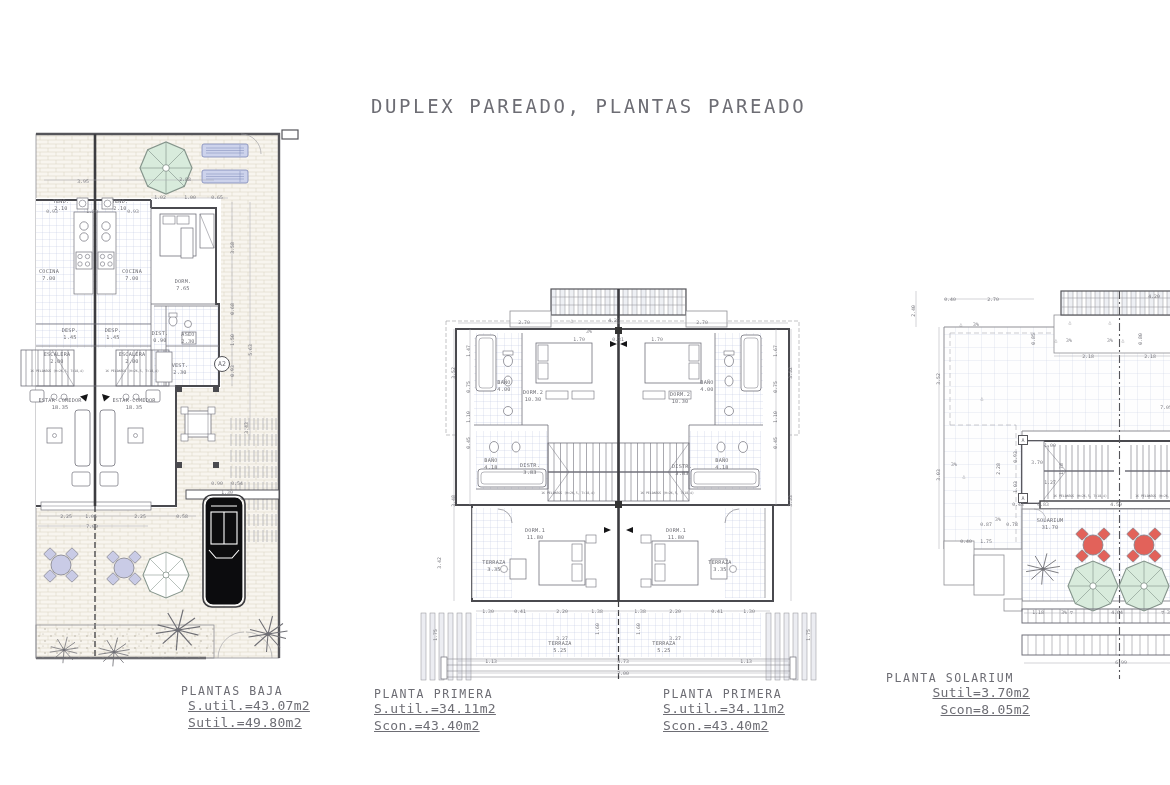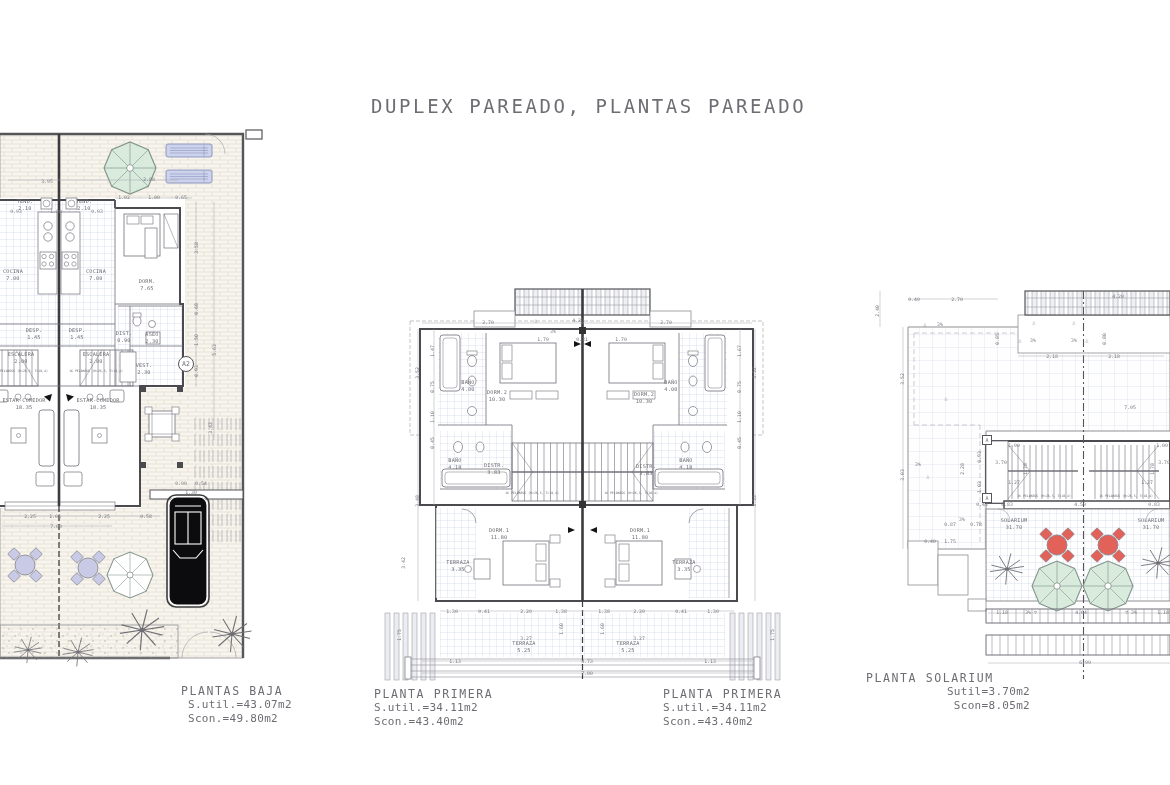--- a/index.html
+++ b/index.html
@@ -1,36 +1,36 @@
 <!DOCTYPE html>
 <html><head>
 <meta charset="utf-8">
 <style>
   html,body{margin:0;padding:0;}
   body{width:1170px;height:785px;overflow:hidden;background:#fff;position:relative;
        font-family:"DejaVu Sans Mono","Liberation Mono",monospace;}
   .title{position:absolute;left:371px;top:95px;font-size:19px;font-weight:normal;
          letter-spacing:2.6px;color:var(--c-text,#82828a);margin:0;white-space:nowrap;}
-  .plan{position:absolute;}
+  .plan{position:absolute;margin-left:36px;}
   .plan svg{position:absolute;left:0;top:0;overflow:visible;}
   .labels{position:absolute;left:0;top:0;width:100%;height:100%;}
   .lbl{position:absolute;transform:translate(-50%,-50%);color:var(--c-text,#6d6d74);
        white-space:pre-line;text-align:center;line-height:1.3;pointer-events:none;}
   .room{font-size:5.2px;letter-spacing:.2px;}
   .dim{font-size:4.8px;color:#77777e;white-space:nowrap;}
   .tiny{font-size:3.2px;white-space:nowrap;}
   .marker{font-size:6.5px;border:1px solid #55555a;border-radius:50%;width:14px;height:14px;
           line-height:14px;background:#fff;}
   .markersq{font-size:5px;border:.8px solid #55555a;width:8px;height:8px;line-height:8px;background:#fff;}
   .caption{position:absolute;color:var(--c-text,#6d6d74);}
   .cap-name{font-size:11.5px;letter-spacing:1.6px;white-space:nowrap;}
-  .cap-line{font-size:11px;letter-spacing:.3px;line-height:1.3;white-space:nowrap;}
+  .cap-line{font-size:13px;letter-spacing:.3px;line-height:1.3;white-space:nowrap;text-decoration:underline;}
   .cap-left .cap-line{margin-left:7px;}
-  .cap-right{}
-  .cap-sol .cap-name{text-align:left;}
+  .cap-right{text-align:right;}
+  .cap-sol .cap-name{text-align:center;}
   .cap-sol .cap-line{text-align:right;padding-right:4px;}
 </style>
 </head>
 <body style="--c-line: #8f8f95; --c-wall: #4a4a4f; --c-text: #6d6d74; --c-tile: #bcc3e0; --c-paving: #ddd5c6; --c-green: #d8ebdc; --c-blue: #cdd3ec; --c-purple: #c9cbe6; --c-red: #e2625a; --c-car: #0c0c0e;">
 
 <svg width="0" height="0" style="position:absolute" aria-hidden="true">
   <defs>
     <pattern id="brick" patternUnits="userSpaceOnUse" width="16" height="8">
       <rect width="16" height="8" fill="#f8f5ef"></rect>
       <path d="M0,0 H16 M0,8 H16 M4,0 V4 M12,4 V8 M0,4 H16" stroke="#ddd5c6" stroke-width="0.6" fill="none"></path>
@@ -508,21 +508,21 @@
       <div class="lbl dim" style="left: 213px; top: 330px;">4.64</div>
       <div class="lbl dim" style="left: 263px; top: 330px;">▽ 3%</div>
       <div class="lbl dim" style="left: 295px; top: 330px;">1.18</div>
       <div class="lbl dim" style="left: 217px; top: 380px;">6.99</div>
     </div>
 </section>
 
 <div class="caption cap-left" style="left:181px;top:684px">
   <div class="cap-name">PLANTAS BAJA</div>
   <div class="cap-line">S.util.=43.07m2</div>
-  <div class="cap-line">Scon.=49.80m2</div>
+  <div class="cap-line">Sutil.=49.80m2</div>
 </div>
 <div class="caption cap-right" style="left:374px;top:687px;width:102px">
   <div class="cap-name">PLANTA PRIMERA</div>
   <div class="cap-line">S.util.=34.11m2</div>
   <div class="cap-line">Scon.=43.40m2</div>
 </div>
 <div class="caption cap-right" style="left:663px;top:687px;width:102px">
   <div class="cap-name">PLANTA PRIMERA</div>
   <div class="cap-line">S.util.=34.11m2</div>
   <div class="cap-line">Scon.=43.40m2</div>

